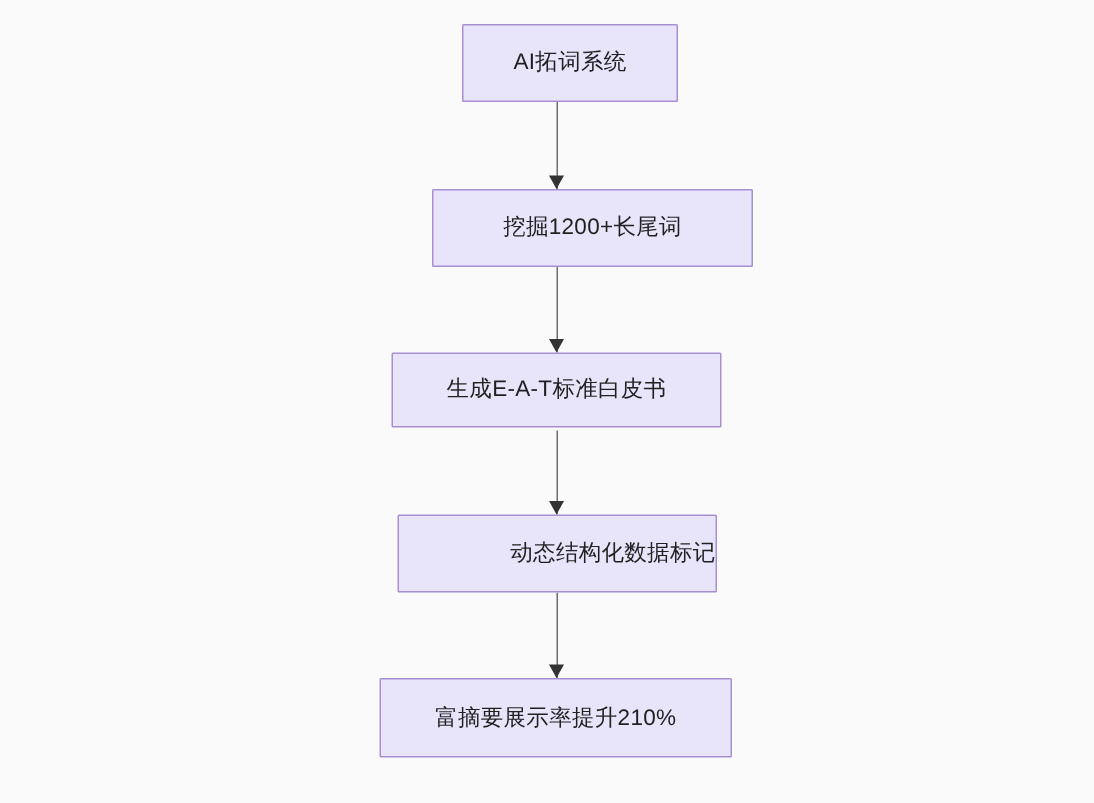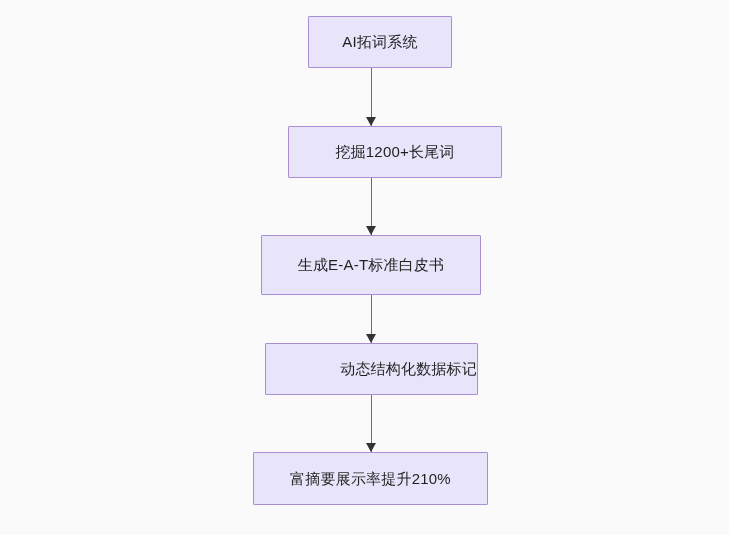--- a/index.html
+++ b/index.html
@@ -79,21 +79,21 @@
   </div>
 
   <div class="node" style="left:298px; top:16px; width:144px; height:52px;margin-left:10px;">
     <span class="node-label">AI拓词系统</span>
   </div>
 
   <div class="node" style="left:276px; top:126px; width:214px; height:52px;margin-left:12px;">
     <span class="node-label">挖掘1200+长尾词</span>
   </div>
 
-  <div class="node" style="left:261px; top:235px; width:220px; height:60px;">
+  <div class="node" style="left:261px; top:235px; width:220px; height:50px;">
     <span class="node-label">生成E-A-T标准白皮书</span>
   </div>
 
   <div class="node" style="left:265px; top:343px; width:213px; height:52px;justify-content:flex-end;">
     <span class="node-label">动态结构化数据标记</span>
   </div>
 
   <div class="node" style="left:253px; top:452px; width:235px; height:53px;">
     <span class="node-label">富摘要展示率提升210%</span>
   </div>

